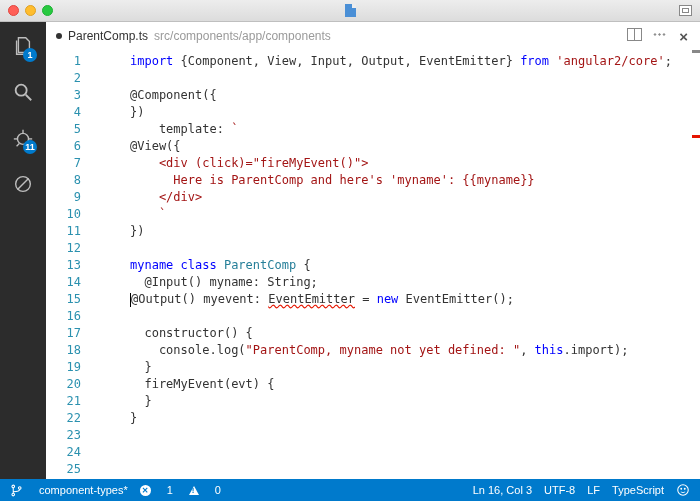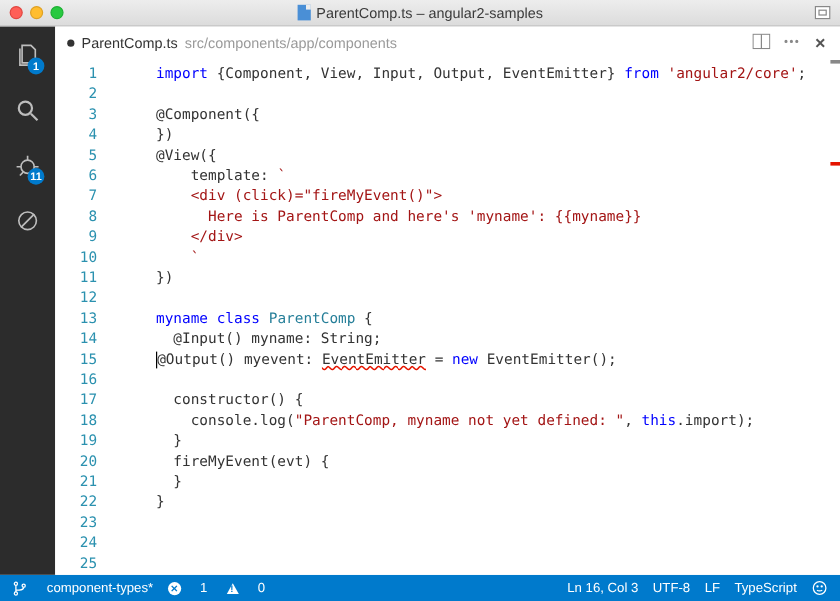--- a/index.html
+++ b/index.html
@@ -66,21 +66,20 @@
 <body>
 
 <div class="titlebar">
   <div class="traffic">
     <div class="tl r"></div>
     <div class="tl y"></div>
     <div class="tl g"></div>
   </div>
   <div class="titlecenter">
     <span class="doc-ico"></span>
-    <span><span>ParentComp.ts</span> – <span>angular2-samples</span></span>
   </div>
   <div class="expand"></div>
 </div>
 
 <div class="app">
 
   <div class="activity">
     <div class="act-icon">
       <svg width="22" height="22" viewBox="0 0 24 24" stroke-width="1.5">
           <path d="M7 3h8l4 4v12H7z"></path>
@@ -162,22 +161,22 @@
           <div>22</div>
           <div>23</div>
           <div>24</div>
           <div>25</div>
         </div>
       <div class="code" id="code">
           <div class="line"><span class="kw">import </span><span>{Component, View, Input, Output, EventEmitter} </span><span class="kw">from </span><span class="str">'angular2/core'</span><span>;</span></div>
           <div class="line"></div>
           <div class="line"><span>@Component({</span></div>
           <div class="line"><span>})</span></div>
+          <div class="line"><span>    template: </span><span class="str">`</span></div>
           <div class="line"><span>@View({</span></div>
-          <div class="line"><span>    template: </span><span class="str">`</span></div>
           <div class="line"><span class="str">    &lt;div (click)="fireMyEvent()"&gt;</span></div>
           <div class="line"><span class="str">      Here is ParentComp and here's 'myname': {{myname}}</span></div>
           <div class="line"><span class="str">    &lt;/div&gt;</span></div>
           <div class="line"><span class="str">    `</span></div>
           <div class="line"><span>})</span></div>
           <div class="line"></div>
           <div class="line"><span class="kw">myname class </span><span class="cls">ParentComp </span><span>{</span></div>
           <div class="line"><span>  @Input() myname: String;</span></div>
           <div class="line"><span class="caret"></span><span>@Output() myevent: </span><span class="err">EventEmitter</span><span> = </span><span class="kw">new </span><span>EventEmitter();</span></div>
           <div class="line"></div>

